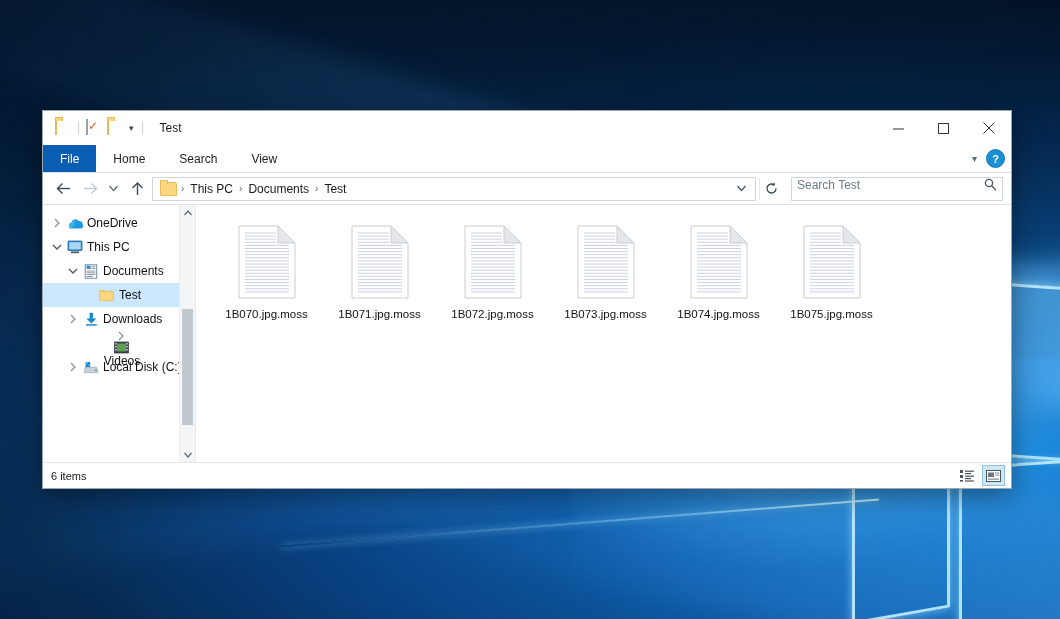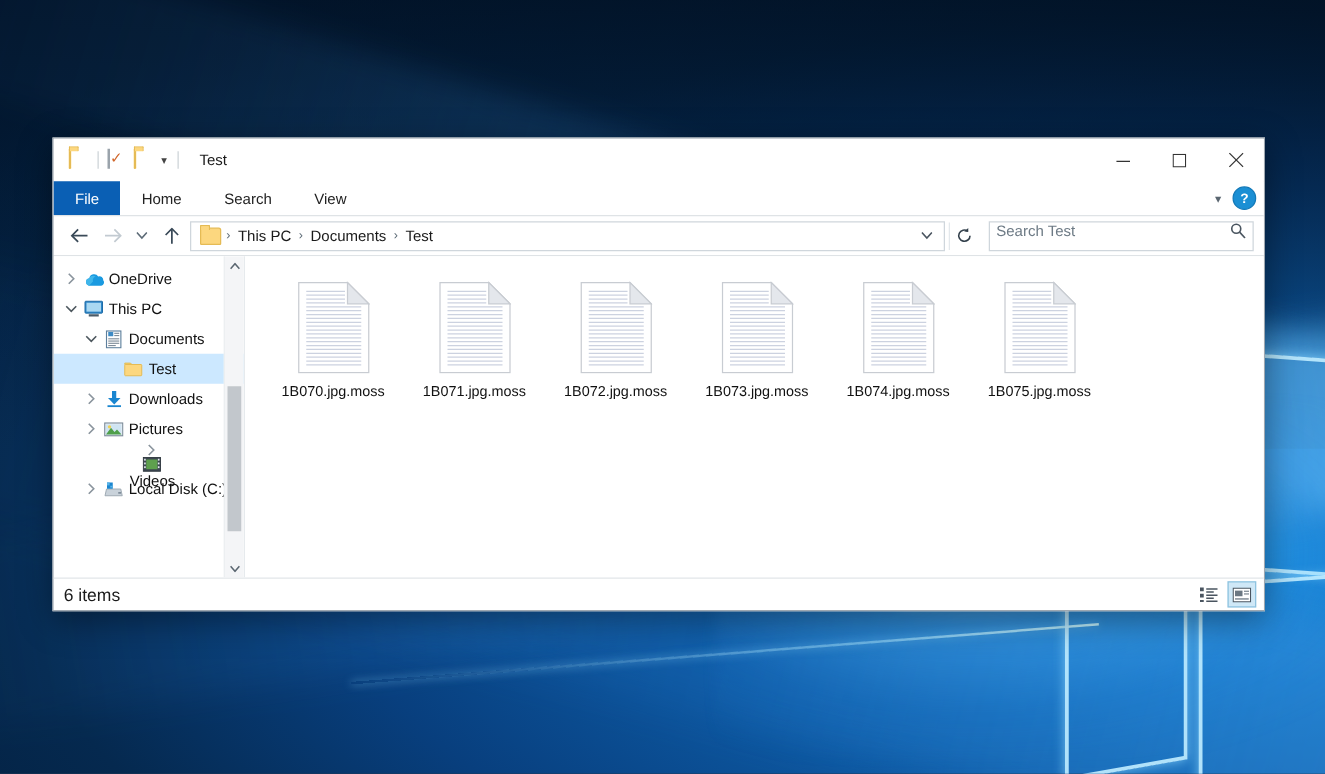--- a/index.html
+++ b/index.html
@@ -144,21 +144,21 @@
   .nsarrow.bot{position:absolute;bottom:0;width:100%;}
   .nsthumb{position:absolute;left:2px;top:104px;width:11px;height:116px;background:#c2c7cc;}
   .content{flex:1;background:#fff;position:relative;overflow:hidden;}
   .filegrid{display:flex;padding:18px 0 0 14px;gap:0;flex-wrap:wrap;}
   .fileitem{width:113px;display:flex;flex-direction:column;align-items:center;padding-top:2px;}
   .fileicon{width:58px;height:74px;position:relative;}
   .filelabel{margin-top:9px;font-size:11.5px;color:#111;white-space:nowrap;}
   
   .statusbar{
     height:25px;flex:0 0 25px;background:#fff;border-top:1px solid #e2e6e9;
-    display:flex;align-items:center;padding:0 8px;position:relative;font-size:14px;color:#1a1a1a;
+    display:flex;align-items:center;padding:0 8px;position:relative;font-size:11px;color:#1a1a1a;
   }
   .viewbtns{position:absolute;right:6px;top:0;height:25px;display:flex;align-items:center;gap:4px;}
   .vbtn{width:21px;height:19px;display:flex;align-items:center;justify-content:center;}
   .vbtn.active{background:#cfe8f7;border:1px solid #8fc3e0;}
 </style>
 </head>
 <body>
 
 <div id="wallpaper">
   <div class="wp-base"></div>
@@ -353,36 +353,20 @@
               </svg>
             </span>
             <span class="navico">
               <svg width="15" height="14" viewBox="0 0 15 14">
                 <rect x="5.6" y="0.8" width="3.4" height="6" fill="#1a86d0"></rect>
                 <path d="M2.4 6.4 L12.4 6.4 L7.4 11.6 Z" fill="#1a86d0"></path>
                 <rect x="2" y="12.2" width="10.8" height="1.5" fill="#1a86d0"></rect>
               </svg>
             </span>
             <span class="navlbl">Downloads</span>
-          </div>
-          <div class="navitem" style="padding-left: 22px;">
-            <span class="twisty">
-              <svg width="8" height="10" viewBox="0 0 8 10">
-                <path d="M2 1 L6 5 L2 9" fill="none" stroke="#8a949d" stroke-width="1.3"></path>
-              </svg>
-            </span>
-            <span class="navico">
-              <svg width="16" height="13" viewBox="0 0 16 13">
-                <rect x="0.8" y="1.4" width="14.4" height="10.2" fill="#eef3f7" stroke="#7a8a98" stroke-width="0.9"></rect>
-                <rect x="1.8" y="2.4" width="12.4" height="8.2" fill="#cfe4f2"></rect>
-                <path d="M1.8 10.6 L5.8 5.2 L8.6 8.6 L10.6 6.6 L14.2 10.6 Z" fill="#4f9f4a"></path>
-                <circle cx="4.6" cy="4.4" r="1.3" fill="#f2d24f"></circle>
-              </svg>
-            </span>
-            <span class="navlbl">Pictures</span>
           </div>
           <div class="navitem" style="padding-left: 8px; flex-direction: column;">
             <span class="twisty">
               <svg width="8" height="10" viewBox="0 0 8 10">
                 <path d="M2 1 L6 5 L2 9" fill="none" stroke="#8a949d" stroke-width="1.3"></path>
               </svg>
             </span>
             <span class="navico">
               <svg width="15" height="13" viewBox="0 0 15 13">
                 <rect x="0.6" y="1" width="13.8" height="11" fill="#3c4650" stroke="#2b333b" stroke-width="0.7"></rect>

